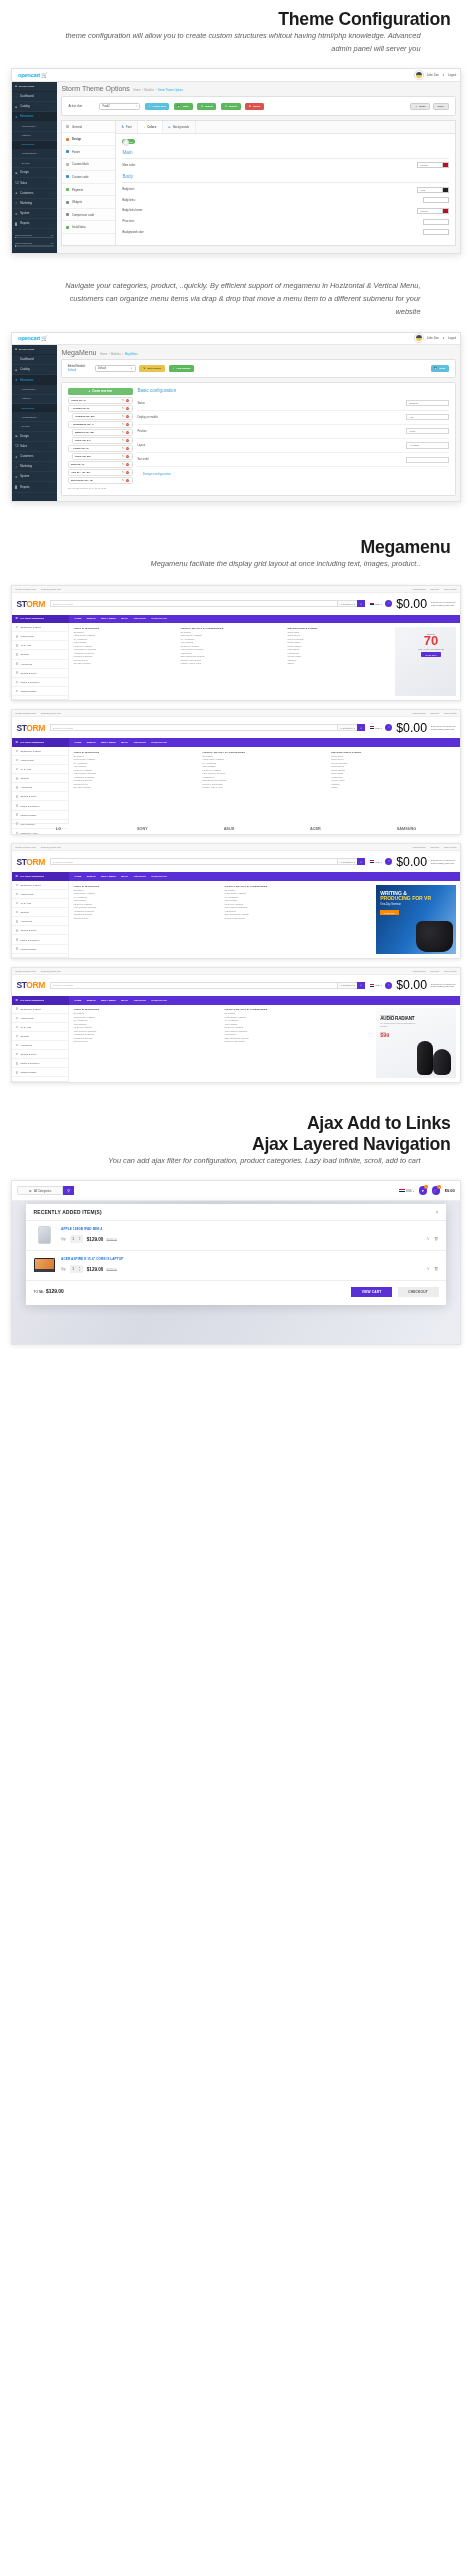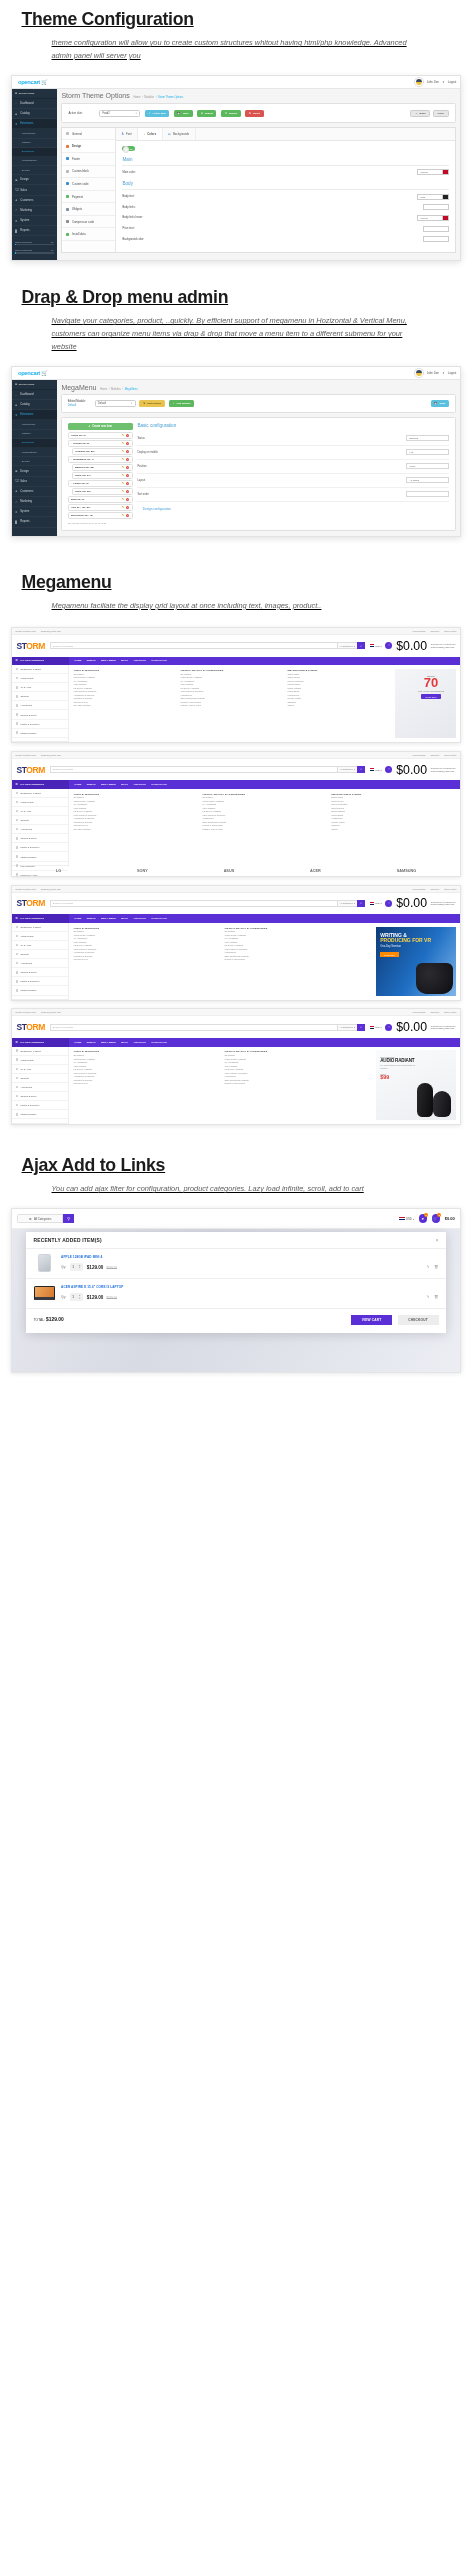--- a/index.html
+++ b/index.html
@@ -5,28 +5,28 @@
   * { box-sizing: border-box; margin: 0; padding: 0; }
   html, body {
     width: 472px;
     background: #ffffff;
     font-family: "Liberation Sans", sans-serif;
     -webkit-font-smoothing: antialiased;
   }
   body { width: 472px; height: 2576px; position: relative; overflow: hidden; }
 
   
-  .section-head { text-align: left; padding: 0 21.5px; text-decoration: underline; }
+  .section-head { text-align: right; padding: 0 21.5px; }
   .section-head h2 {
     font-size: 17.7px; font-weight: bold; color: #1c1c1c;
     letter-spacing: -0.3px; line-height: 1.18;
   }
   .section-head p {
     font-size: 7.4px; font-style: italic; color: #5f5f5f;
-    line-height: 1.75; margin-top: 7px; max-width: 369px;
+    line-height: 1.75; max-width: 369px;
     margin-left: auto; margin-right: auto;
   }
 
   
   .admin-shot {
     margin: 0 10.8px; background: #fff;
     border: 0.8px solid #e2e2e2;
     box-shadow: 0 1.5px 7px rgba(0,0,0,.13);
     overflow: hidden; position: relative;
   }
@@ -603,21 +603,20 @@
                 </div>
               </div>
           </div>
         </div>
       </div>
     </div>
   </div>
 </div>
 
 <div class="section-head" style="padding-top:26px;">
-  <h2>Drap &amp; Drop menu admin</h2>
   <p>Navigate your categories, product, ..quickly. By efficient support of megamenu in Hozizontal &amp; Vertical Menu, customers can organize menu items via drap &amp; drop that move a menu item to a different submenu for your website</p>
 </div>
 
 <div class="admin-shot" style="margin-top:12.3px;">
   <div class="ac-topbar">
     <div class="oc-logo">
       <span>opencart</span>
       <span class="oc-cart">🛒</span>
     </div>
     <div class="ac-user">
@@ -1387,20 +1386,21 @@
             <div style="position: absolute; right: 23px; bottom: 3.1px; width: 15.4px; height: 34px; border-radius: 7.7px 7.7px 5.4px 5.4px; background: linear-gradient(100deg, rgb(42, 42, 46), rgb(10, 10, 12));"></div>
             <div style="position: absolute; right: 4.6px; bottom: 3.1px; width: 18.4px; height: 26px; border-radius: 9.2px 9.2px 6.1px 6.1px; background: linear-gradient(100deg, rgb(48, 48, 54), rgb(16, 16, 20));"></div>
           </div>
         </div>
       </div>
     </div>
   </div>
 
 <div class="section-head" style="padding-top:23px;">
   <h2>Ajax Add to Links</h2>
+  <h2>Ajax Layered Navigation</h2>
   <p>You can add ajax filter for configuration, product categories. Lazy load infinite, scroll, add to cart</p>
 </div>
 
 <div class="cart-shot" style="margin-top:12.3px;height:165px;">
   <div class="cart-bg"></div>
   <div class="cart-hdr">
     <div style="display:flex;">
       <div class="cart-allcat">
         <span>☰</span>
         <span>All Categories</span>

